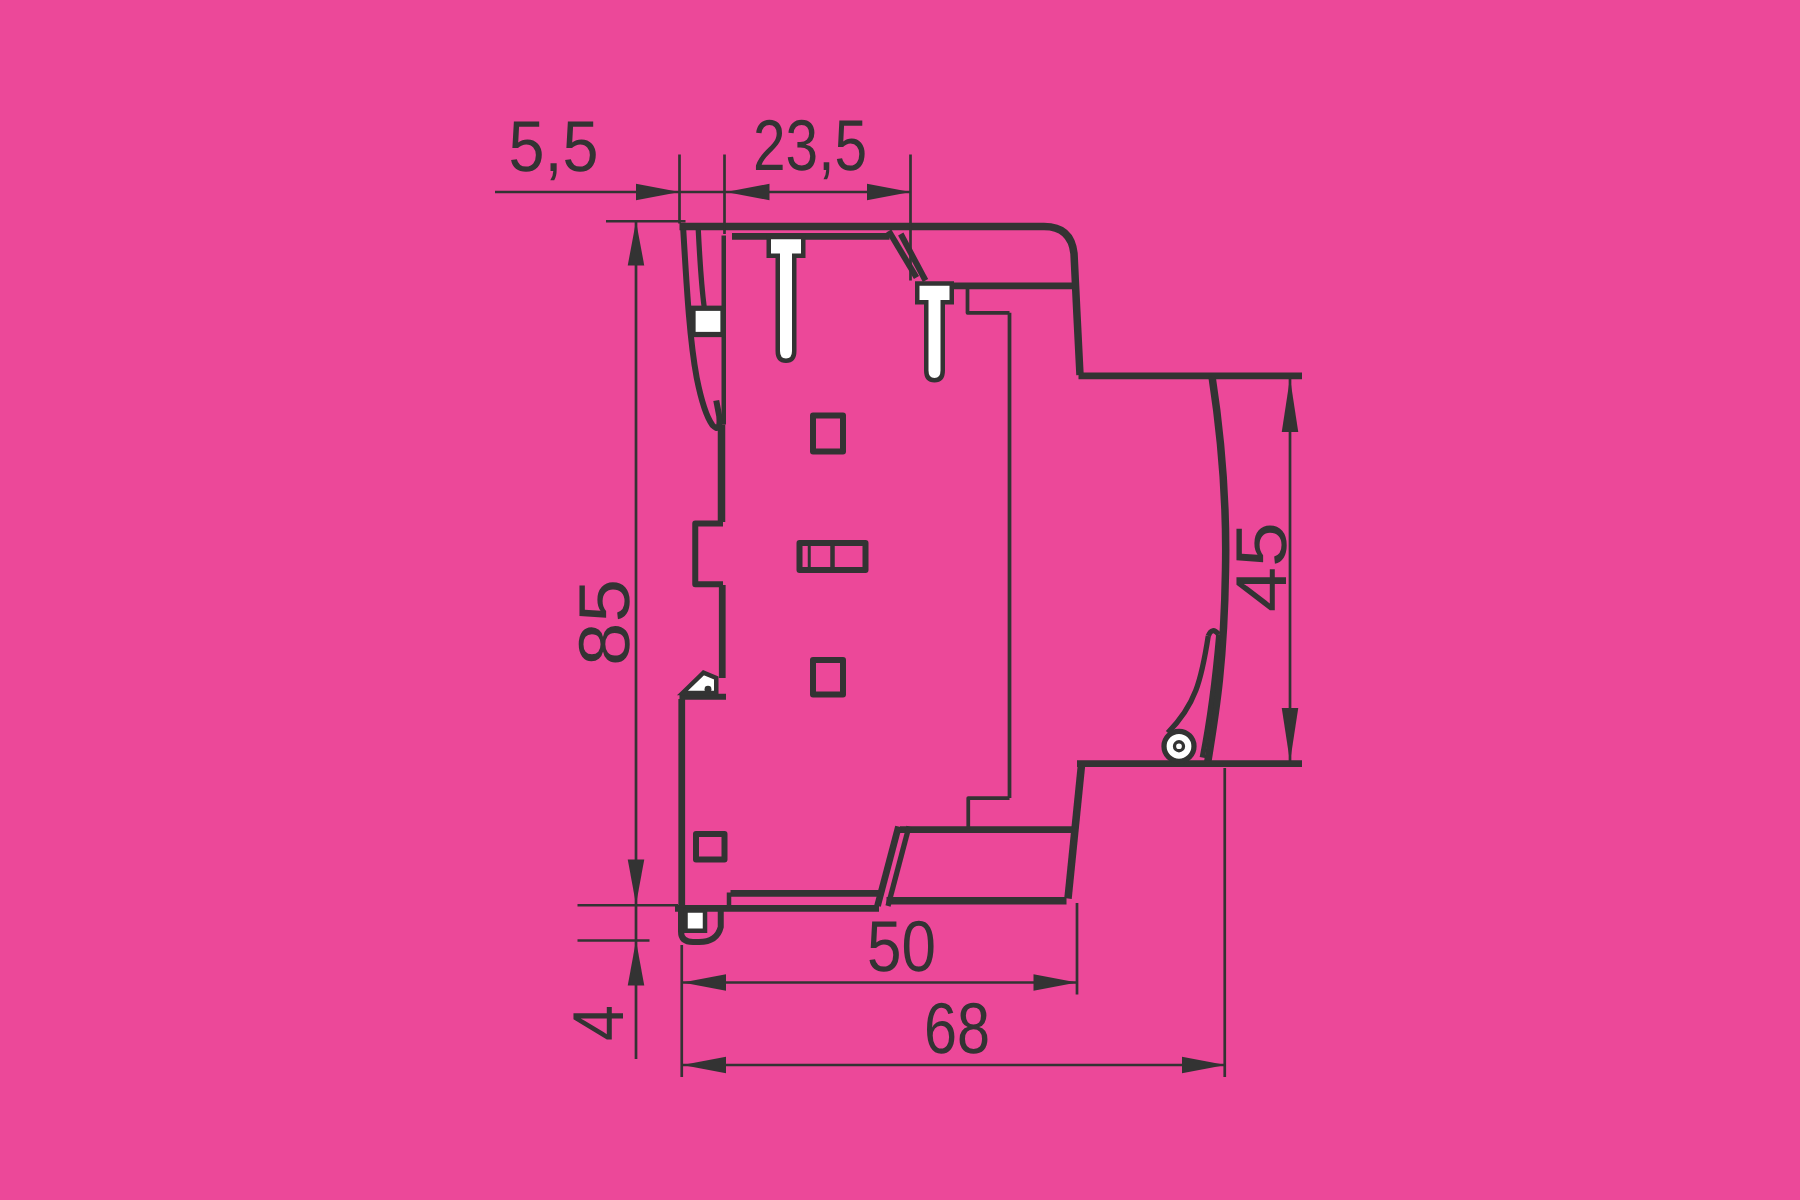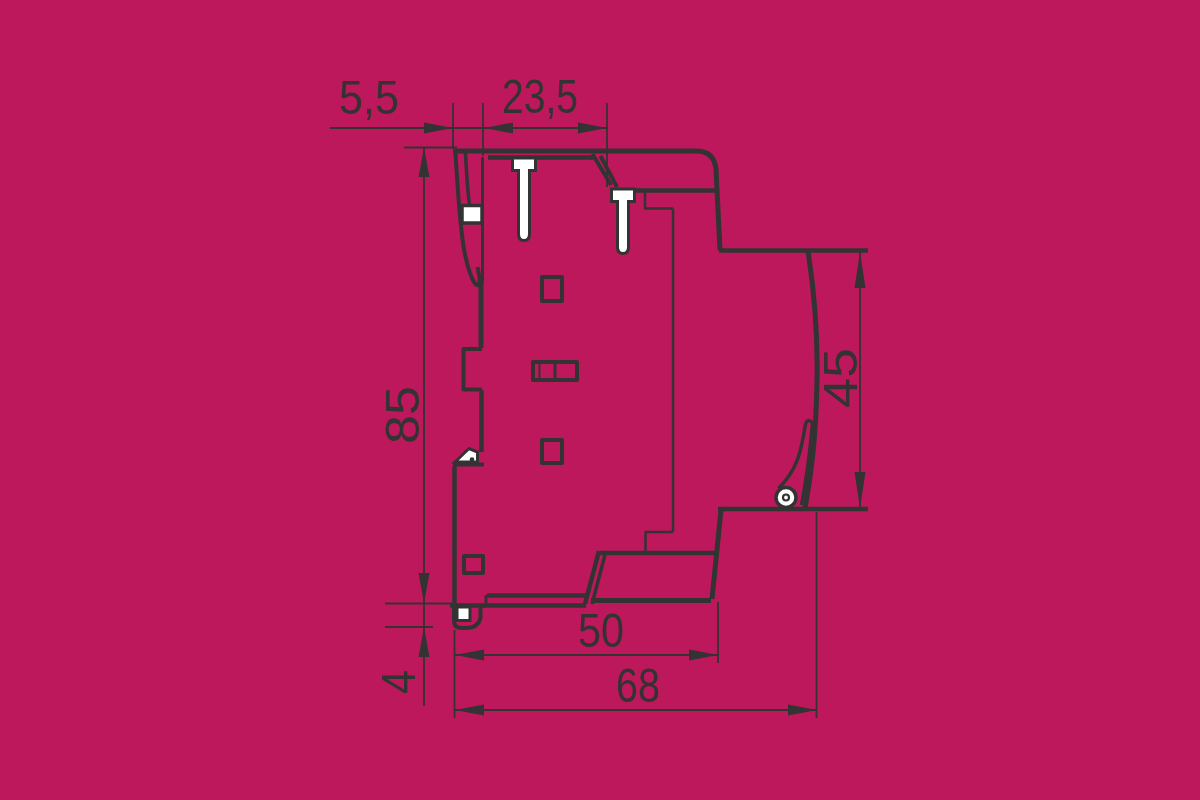--- a/index.html
+++ b/index.html
@@ -1,16 +1,16 @@
 <!DOCTYPE html>
 <html><head>
 <meta charset="utf-8">
 <style>
   html,body{margin:0;padding:0;background:#ffffff;}
-  .stage{position:relative;width:1200px;height:800px;background:#be185d;overflow:hidden;}
+  .stage{position:relative;width:1200px;height:800px;background:#ec4899;overflow:hidden;}
   svg{position:absolute;left:0;top:0;}
   svg text{
     font-family:"Liberation Sans","DejaVu Sans",sans-serif;
     font-size:48px;
     fill:#333333;
   }
   .outline{stroke:#333333;fill:none;stroke-linejoin:round;}
   .dim{stroke:#333333;stroke-width:1.8;fill:none;}
   .arr{fill:#333333;stroke:none;}
   .white{fill:#ffffff;stroke:#333333;}

